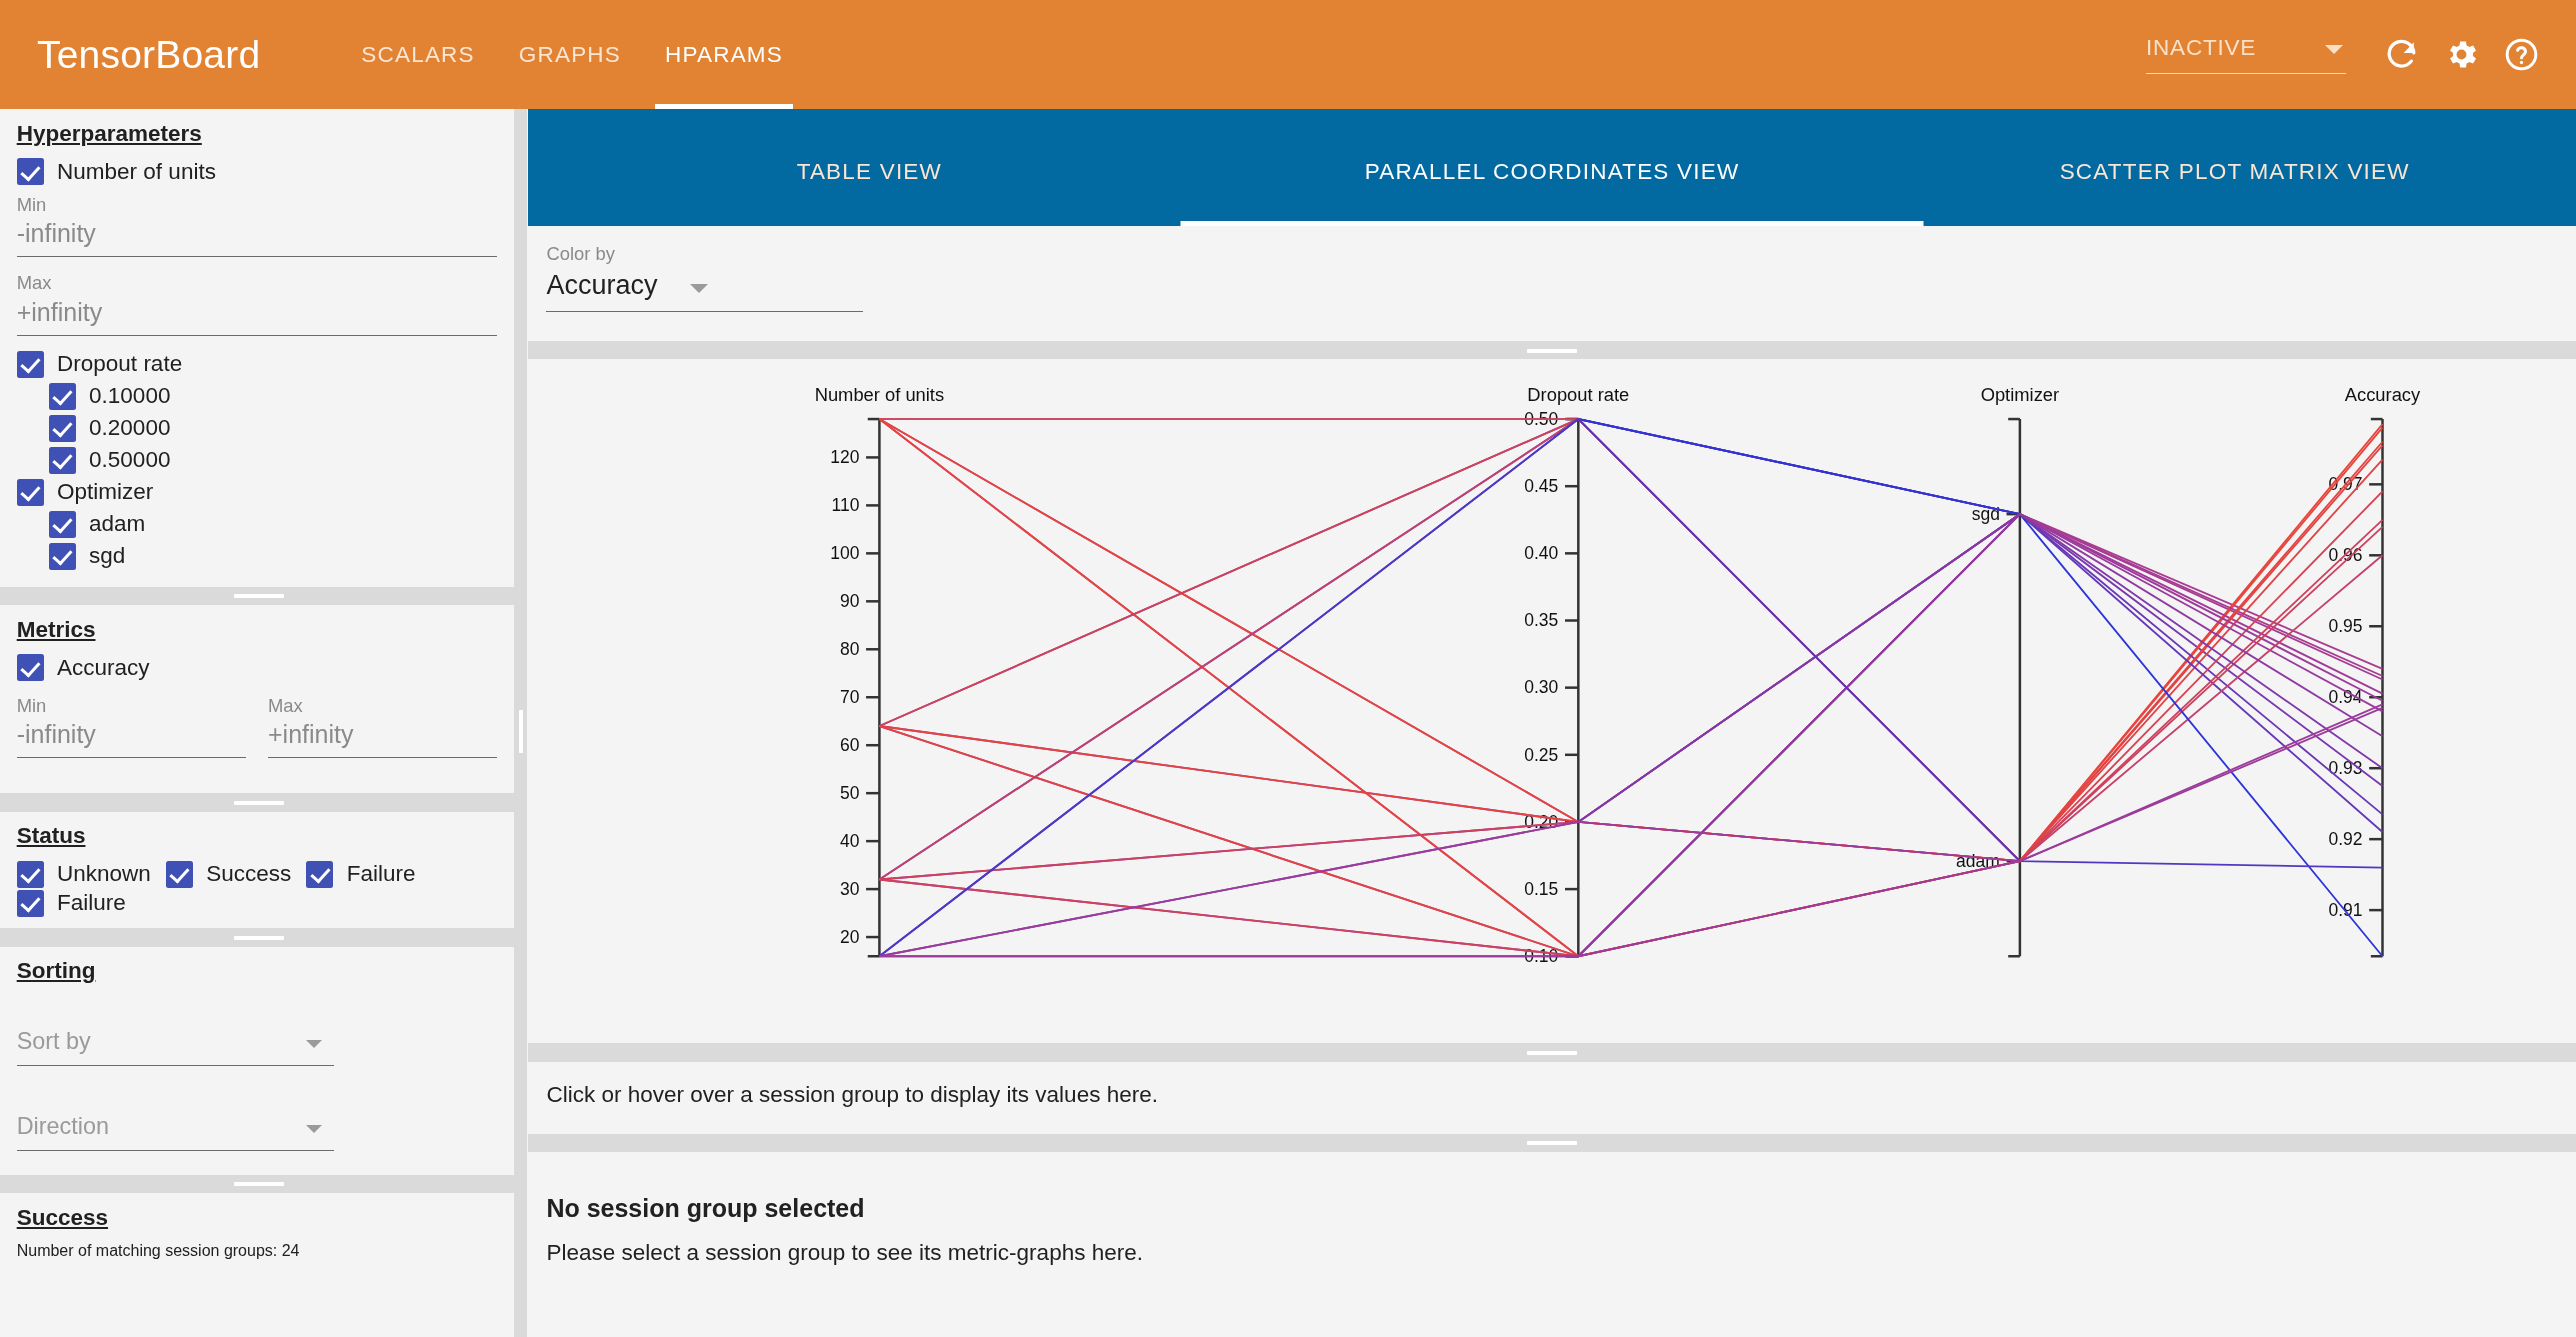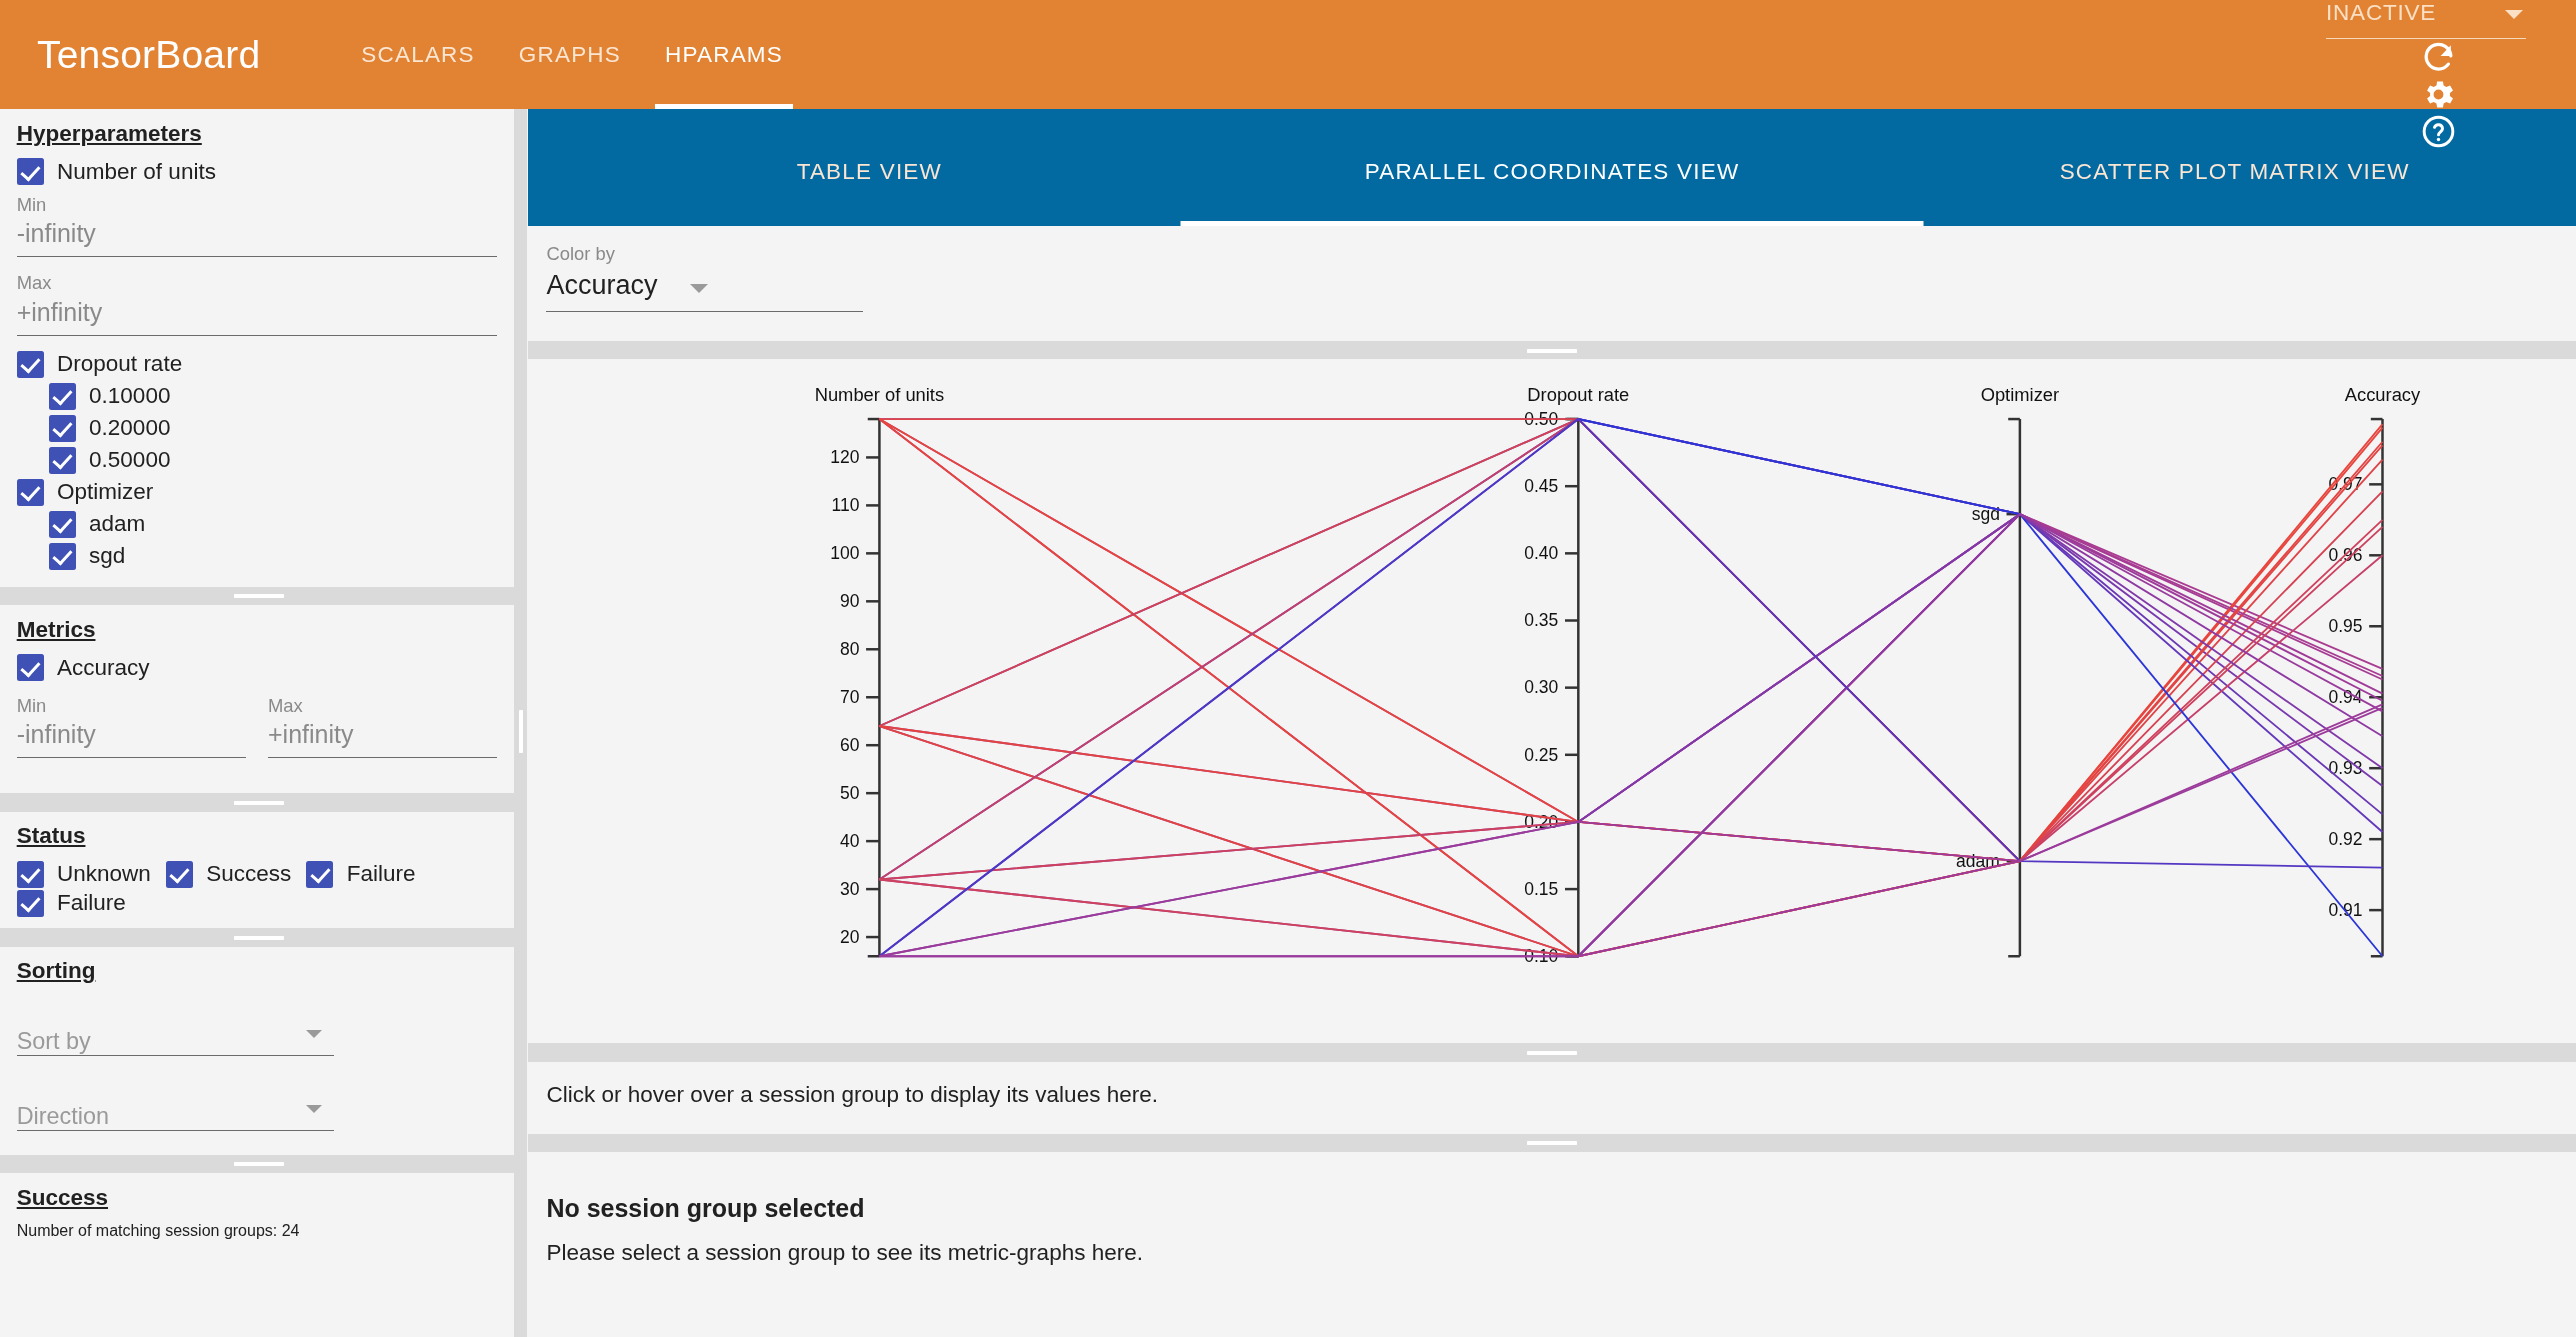--- a/index.html
+++ b/index.html
@@ -28,21 +28,21 @@
     padding: 0 22px; height: 109px; line-height: 109px; cursor: pointer;
     position: relative;
   }
   .tb-nav.active { color: #ffffff; }
   .tb-nav.active::after {
     content: ""; position: absolute; left: 11.7px; right: 11.7px; bottom: 0;
     height: 5px; background: #fff;
   }
   .tb-right {
     position: absolute; right: 25px; top: 0; height: 109px;
-    display: flex; align-items: center; flex-direction: column;
+    display: flex; align-items: center;
   }
   .tb-select {
     position: relative; width: 200px; margin-right: 25px;
     padding-bottom: 11.7px; border-bottom: 1.7px solid #f7d9bb;
     display: flex; align-items: center; cursor: pointer;
   }
   .tb-select .val { color: #fbe0c6; font-size: 22.5px; letter-spacing: 0.8px; }
   .tb-caret {
     position: absolute; right: 3.3px; bottom: 18.4px;
     width: 0; height: 0;
@@ -86,21 +86,21 @@
   .field { margin: 8.3px 0 15px 0; position: relative; }
   .field-label { font-size: 18.4px; color: #8a8a8a; display: block; margin-bottom: 3.3px; }
   .field-value {
     font-size: 25px; color: #8a8a8a; padding-bottom: 8.3px;
     border-bottom: 1.7px solid #6b6b6b; display: block; cursor: text;
   }
   .field-row { display: flex; gap: 22px; }
   .field-row .field { flex: 1; }
 
   .sb-select { position: relative; margin: 22px 0 8.3px 0; width: 317px; cursor: pointer; }
-  .sb-select .ph { font-size: 23.4px; color: #9a9a9a; 
+  .sb-select .ph { font-size: 23.4px; color: #9a9a9a; padding-bottom: 10px;
                    border-bottom: 1.7px solid #6b6b6b; display: block; }
   .sb-caret {
     position: absolute; right: 11.7px; bottom: 18.4px; width: 0; height: 0;
     border-left: 8.3px solid transparent; border-right: 8.3px solid transparent;
     border-top: 8.3px solid #9a9a9a;
   }
 
   
   .v-resizer {
     position: absolute; left: 514px; top: 109px; width: 13.4px; height: 1229px;

